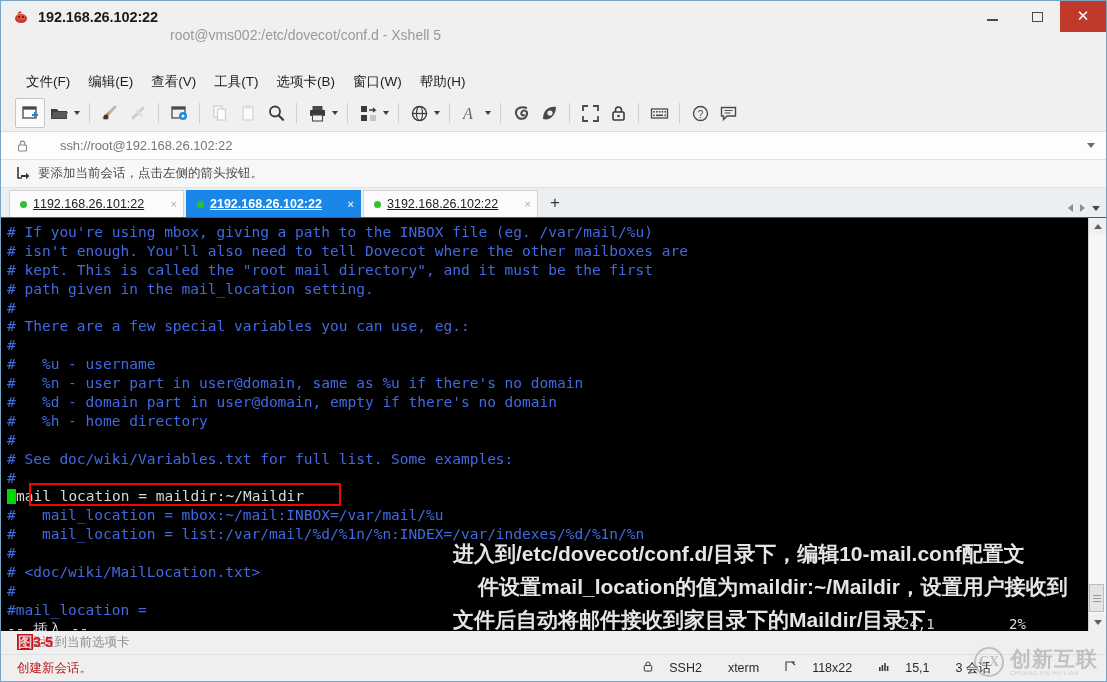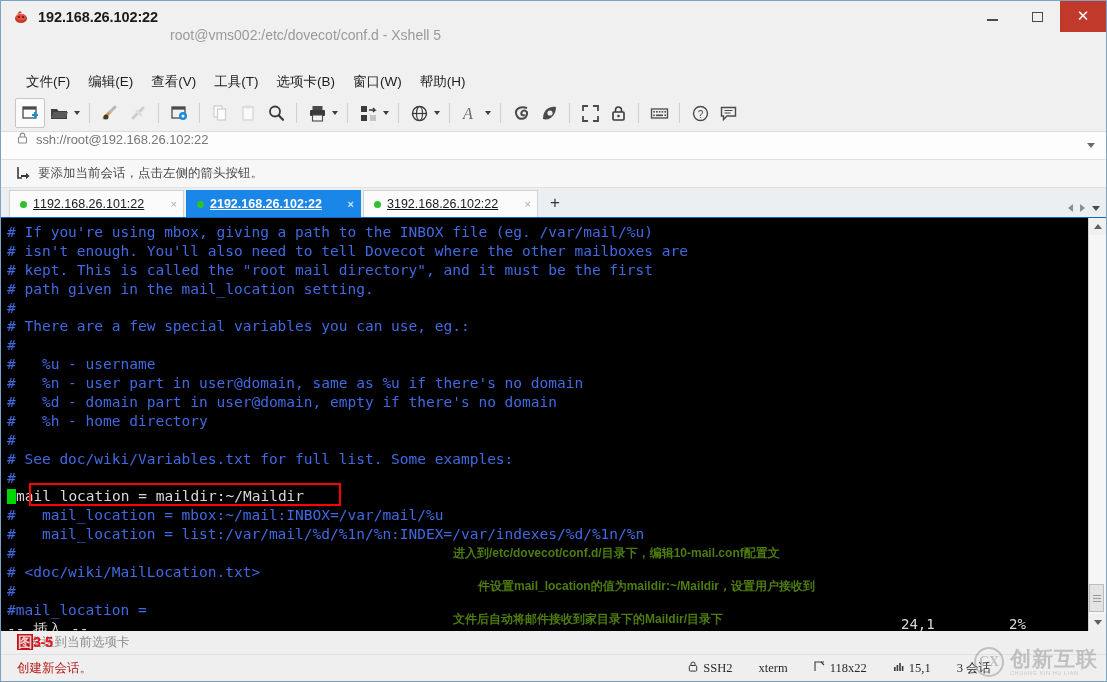--- a/index.html
+++ b/index.html
@@ -124,24 +124,25 @@
     width: 1px; height: 20px; background: #cfcfcf; margin: 0 6px;
   }
   .tb-icon svg { display: block; }
 
   
   .addrbar {
     height: 27px;
     background: #fdfdfd;
     border-bottom: 1px solid #e2e2e2;
     display: flex;
-    align-items: flex-start;
+    align-items: center;
     padding-left: 16px;
     flex: 0 0 auto;
     position: relative;
+    gap: 24px;
   }
   .addr-lock { margin-right: 8px; display: flex; align-items: center; }
   .addr-text {
     font-size: 13px; color: #777; letter-spacing: -0.1px;
   }
   .addr-caret {
     position: absolute; right: 11px; top: 11px;
     width: 0; height: 0;
     border-left: 4px solid transparent;
     border-right: 4px solid transparent;
@@ -256,24 +257,24 @@
   }
   .hl-line { position: relative; }
   .redbox {
     position: absolute;
     border: 2px solid #ff0000;
     box-sizing: border-box;
     pointer-events: none;
   }
   .annot {
     position: absolute;
-    color: #4d7c0f;
+    color: #e5e5e5;
     font-family: "Liberation Sans", sans-serif;
     font-weight: bold;
-    font-size: 12px;
+    font-size: 21px;
     line-height: 27px;
     white-space: pre;
     letter-spacing: 0px;
   }
   .status-right {
     position: absolute;
     color: #d8d8d8;
     font-family: "DejaVu Sans Mono", monospace;
     font-size: 14px;
     white-space: pre;
@@ -352,21 +353,21 @@
     flex: 0 0 auto;
     position: relative;
   }
   .sb-left { font-size: 12.5px; color: #b91c1c; }
   .sb-items {
     position: absolute;
     right: 115px; top: 0; height: 26px;
     display: flex; align-items: center; gap: 26px;
     font-size: 12.5px; color: #2a2a2a;
   }
-  .sb-item { display: flex; align-items: center; gap: 5px; white-space: nowrap; font-family: Liberation Serif, serif; }
+  .sb-item { display: flex; align-items: center; gap: 16px; white-space: nowrap; }
 
   
   .watermark {
     position: absolute;
     right: 8px; bottom: 4px;
     display: flex; align-items: center; gap: 6px;
     opacity: 0.55;
     pointer-events: none;
   }
   .wm-logo {

